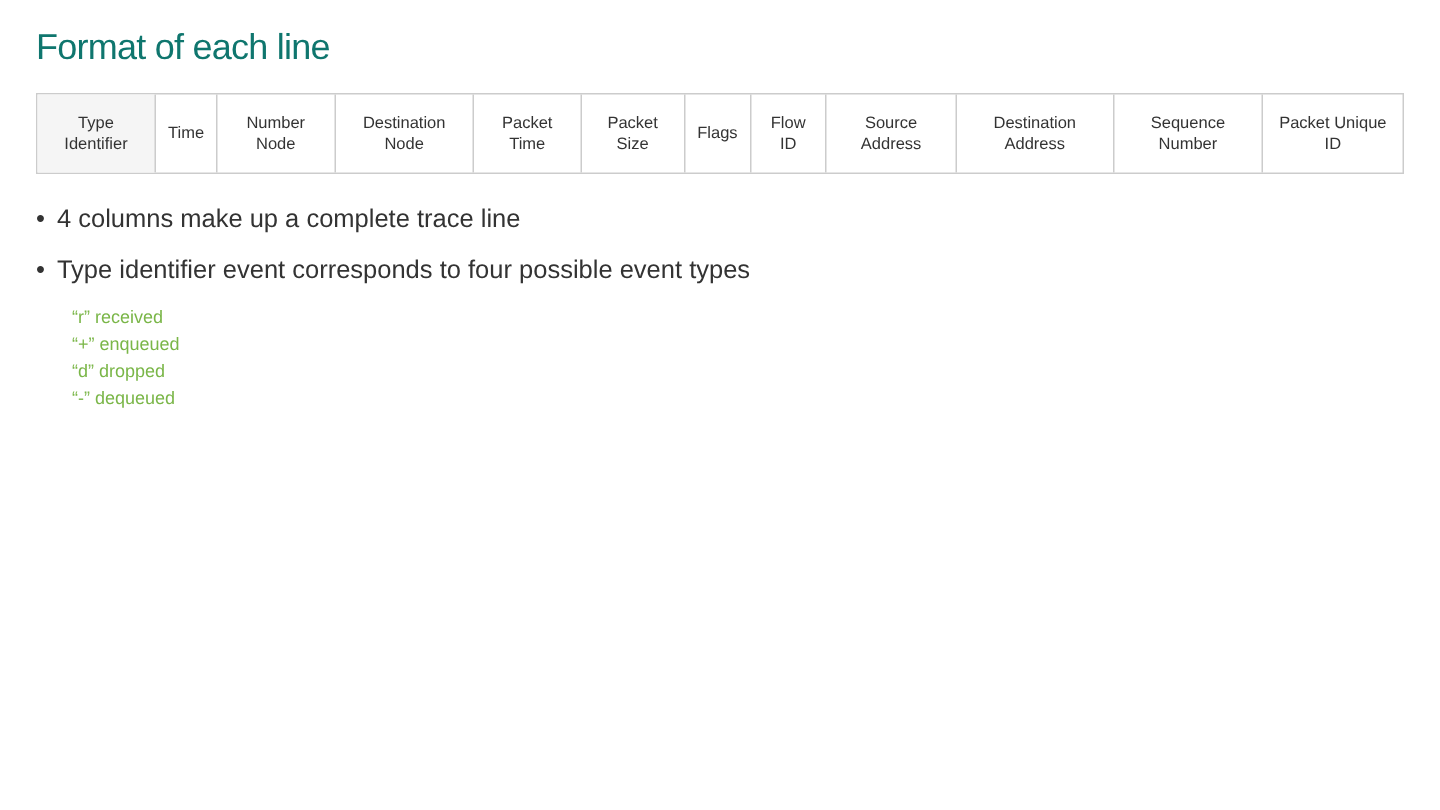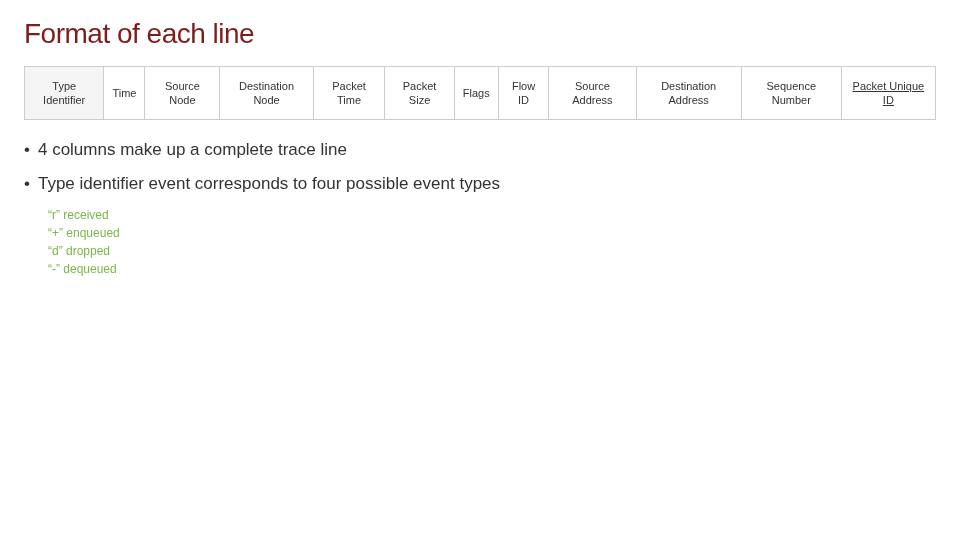--- a/index.html
+++ b/index.html
@@ -7,22 +7,22 @@
     body {
       width: 960px;
       height: 540px;
       background: #ffffff;
       font-family: 'Segoe UI', Arial, sans-serif;
       overflow: hidden;
       padding: 18px 24px;
     }
 
     h1 {
-      color: #7f1d1d;
-      font-size: 28px;
+      color: #0f766e;
+      font-size: 24px;
       font-weight: 300;
       margin-bottom: 16px;
       letter-spacing: -0.5px;
     }
 
     .table-wrapper {
       border: 1px solid #ccc;
       display: inline-flex;
       margin-bottom: 20px;
       font-size: 11px;
@@ -35,21 +35,20 @@
       display: flex;
       align-items: center;
       justify-content: center;
       min-height: 52px;
       line-height: 1.3;
       color: #333;
     }
 
     .col-cell:last-child {
       border-right: none;
-      text-decoration: underline;
     }
 
     .col-cell.highlight {
       background: #f5f5f5;
     }
 
     .bullet-section {
       margin-bottom: 18px;
     }
 
@@ -84,21 +83,21 @@
 <body>
 
 
 
 <h1>Format of each line</h1>
 
 <div class="table-wrapper" id="table-container">
 <div class="col-cell highlight">Type
 Identifier</div>
     <div class="col-cell">Time</div>
-    <div class="col-cell">Source
+    <div class="col-cell">Number
 Node</div>
     <div class="col-cell">Destination
 Node</div>
     <div class="col-cell">Packet
 Time</div>
     <div class="col-cell">Packet
 Size</div>
     <div class="col-cell">Flags</div>
     <div class="col-cell">Flow ID</div>
     <div class="col-cell">Source

